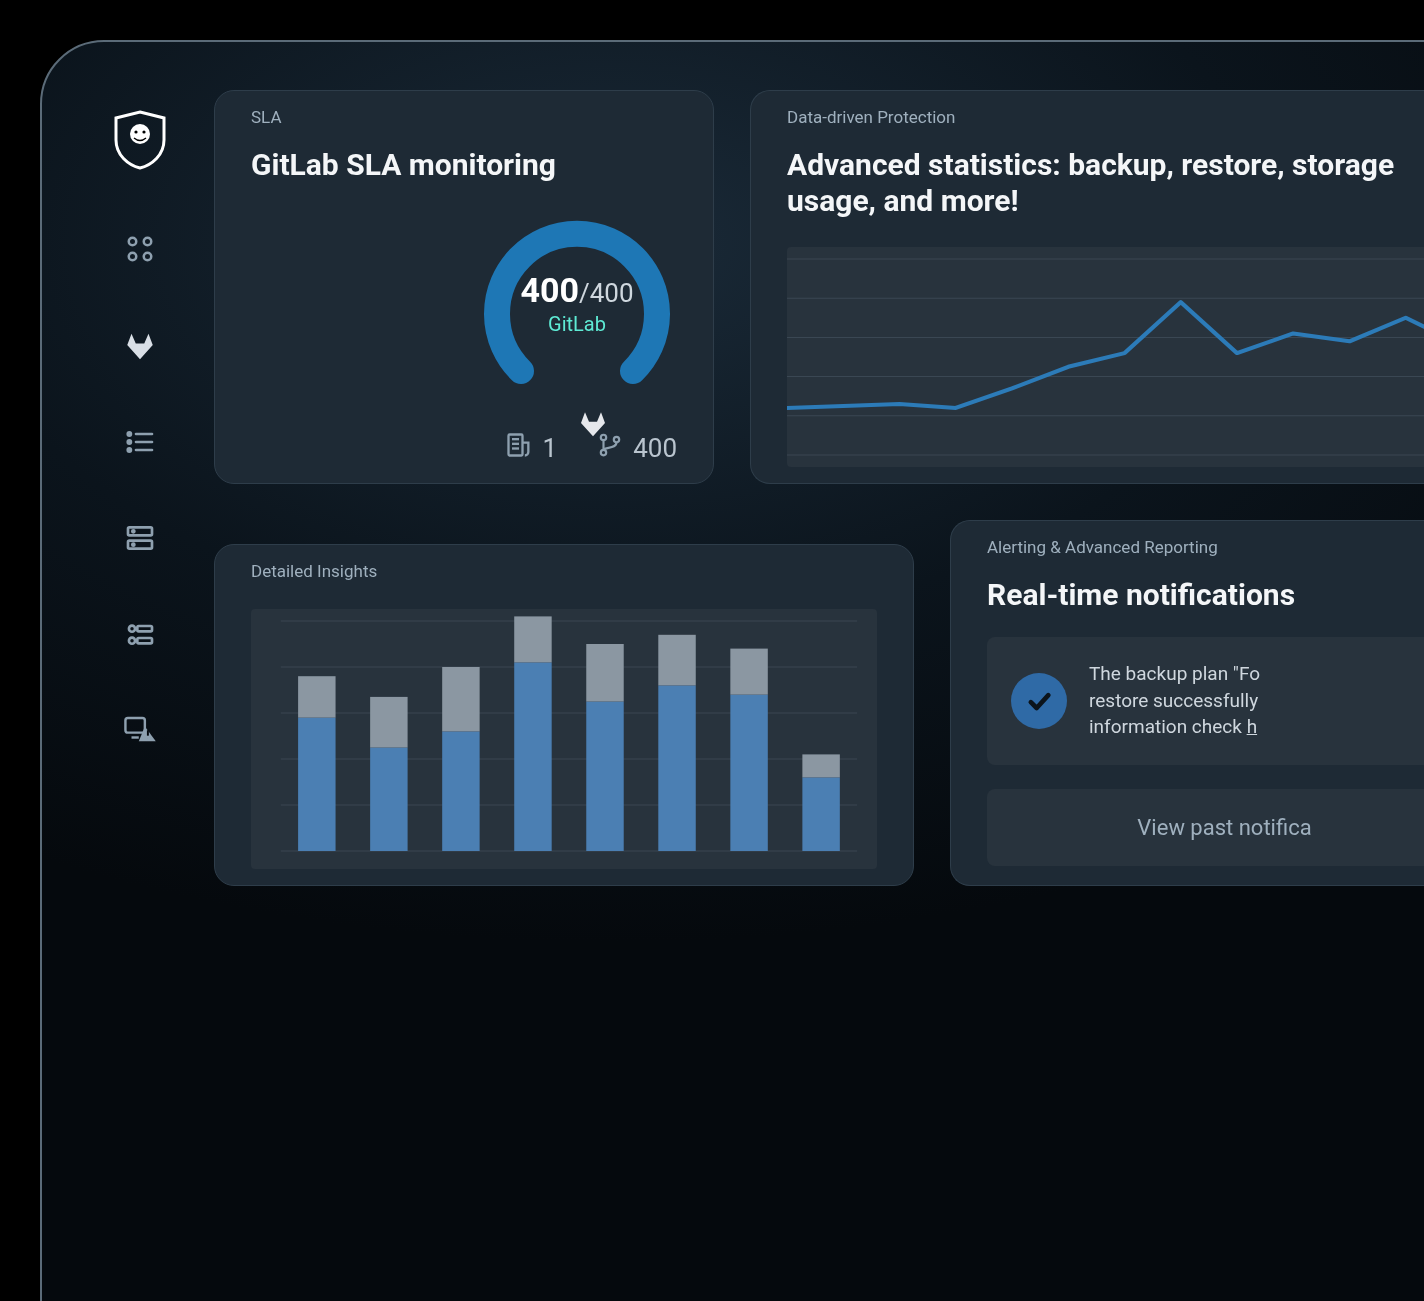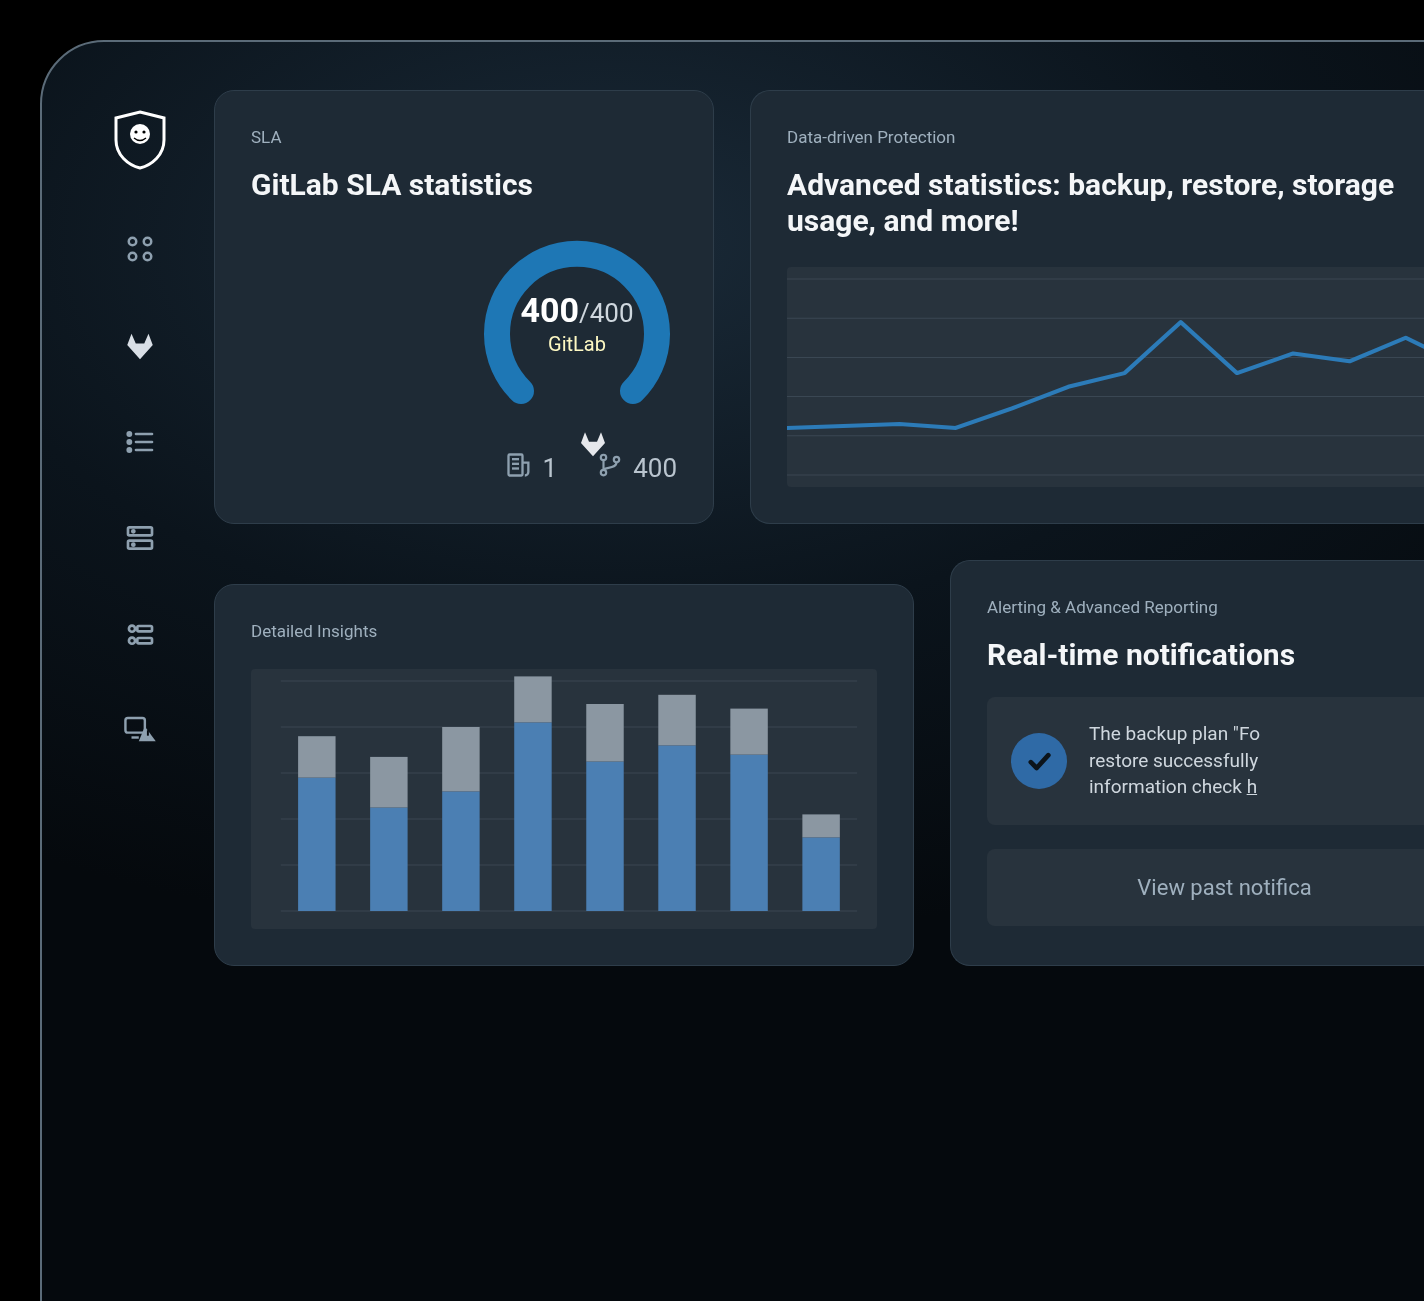--- a/index.html
+++ b/index.html
@@ -40,21 +40,21 @@
     padding-left: 24px;
     display: flex;
     flex-direction: column;
     gap: 36px;
   }
   .row { display: flex; gap: 36px; }
   .card {
     background: #1e2a35;
     border: 1px solid #2e3d4a;
     border-radius: 20px;
-    padding: 36px 36px;
+    padding: 16px 36px;
     position: relative;
   }
   .card-eyebrow {
     color: #9fb0be;
     font-size: 17px;
     margin-bottom: 20px;
   }
   .card-title {
     color: #f4f6f8;
     font-size: 30px;
@@ -70,21 +70,21 @@
   .sla-ring svg { position:absolute; inset:0; }
   .sla-ring-text {
     position:absolute; inset:0;
     display:flex; flex-direction:column; align-items:center; justify-content:center;
     gap:2px;
   }
   .sla-count-line { display:flex; align-items:baseline; }
   .sla-count-big { font-size: 34px; font-weight:700; color:#fff; }
   .sla-count-slash { font-size:26px; color:#cfd7de; }
   .sla-count-total { font-size:26px; color:#cfd7de; }
-  .sla-subtitle { font-size:20px; color:#fef9c3; }
+  .sla-subtitle { font-size:20px; color:#5eead4; }
   .sla-ring-icon { position:absolute; left:50%; transform:translateX(-50%); bottom:-4px; }
   .sla-stats {
     display:flex; gap:40px; justify-content:center;
     margin-top: 28px;
     color:#b9c4ce; font-size:26px;
   }
   .sla-stat { display:flex; align-items:center; gap:10px; }
 
   
   .prot-card { flex:1; border-top-right-radius:0; border-bottom-right-radius:0; border-right:none; padding-right:0; }
@@ -201,21 +201,21 @@
           <circle cx="20.5" cy="19.6" r="0.9" fill="#05090d"></circle>
         </svg>
       </div>
     </aside>
 
     <main class="content">
       <div class="row">
 
         <section class="card sla-card">
           <div class="card-eyebrow">SLA</div>
-          <h2 class="card-title">GitLab SLA statistics</h2>
+          <h2 class="card-title">GitLab SLA monitoring</h2>
 
           <div class="sla-ring-wrap">
             <div class="sla-ring">
               <svg viewBox="0 0 100 100">
                 <path d="M 22 84 A 40 40 0 1 1 78 84" fill="none" stroke="#1e77b5" stroke-width="13" stroke-linecap="round"></path>
               </svg>
               <div class="sla-ring-text">
                 <div class="sla-count-line">
                   <span class="sla-count-big">400</span>
                   <span class="sla-count-slash">/</span>

